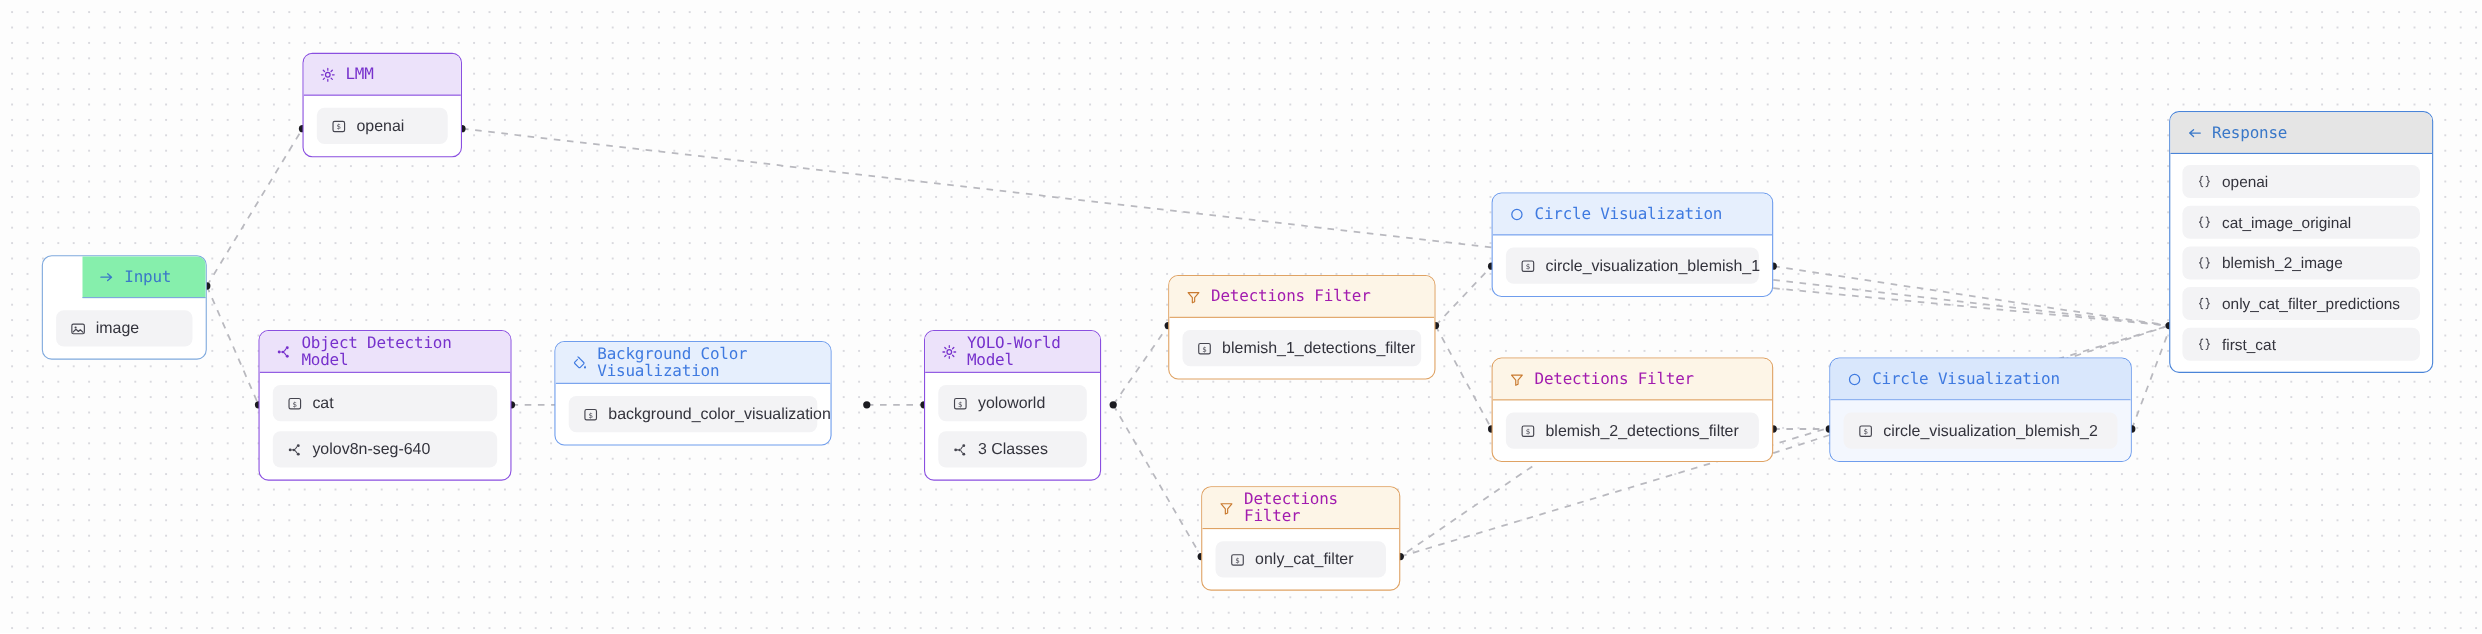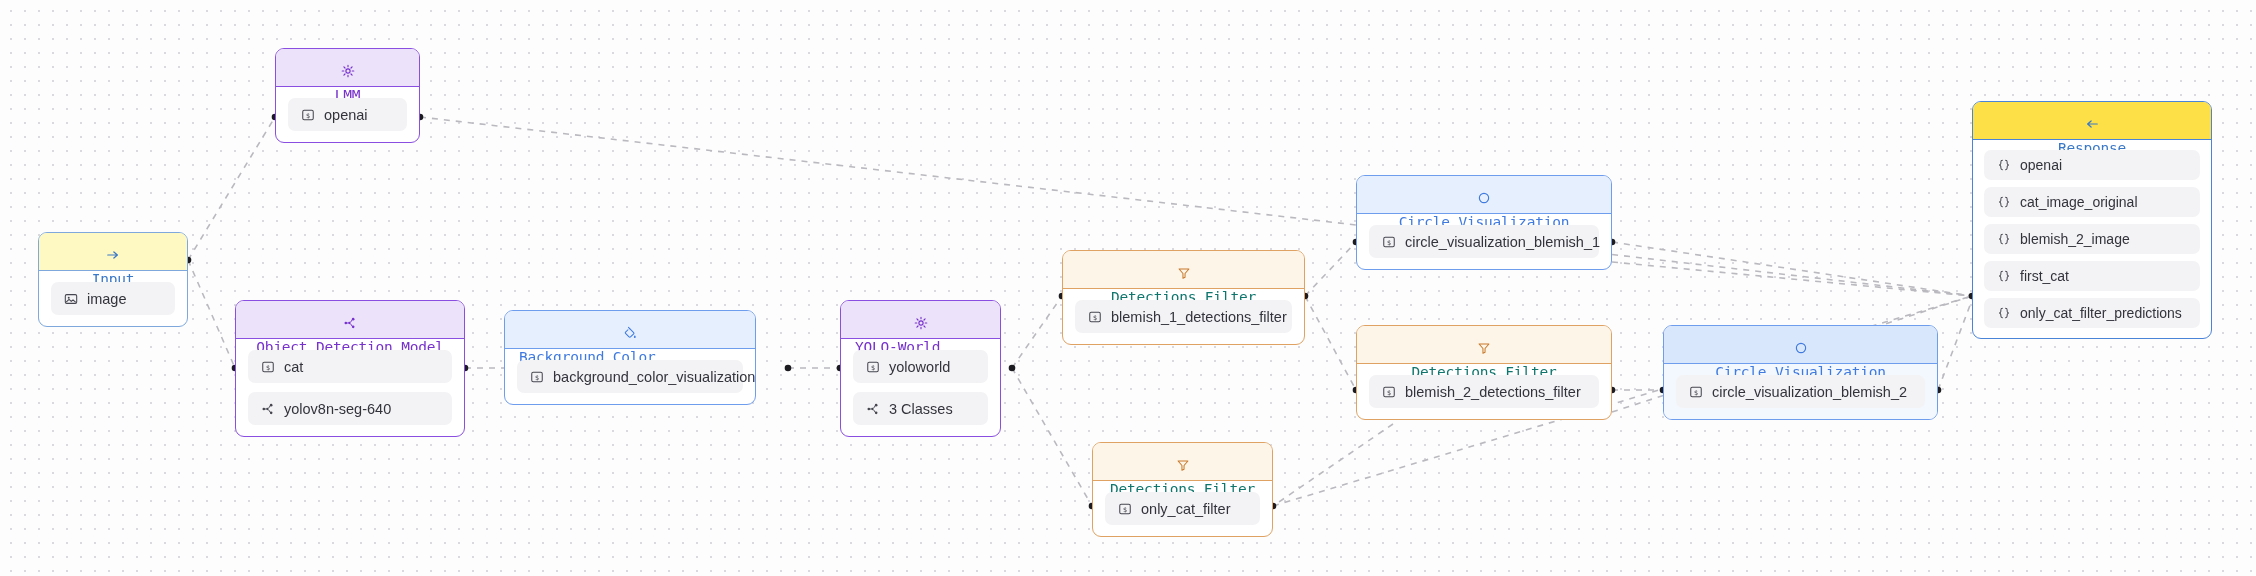--- a/index.html
+++ b/index.html
@@ -49,21 +49,20 @@
     display: flex;
     align-items: center;
     gap: 9px;
     padding: 14px 14px;
     height: 38px;
     font-family: "DejaVu Sans Mono", monospace;
     font-size: 14.5px;
     letter-spacing: -0.2px;
     border-bottom: 1.4px solid;
     box-sizing: border-box;
-    flex-direction: column;
   }
   .node-header .hdr-icon {
     display: inline-flex;
     align-items: center;
     justify-content: center;
     width: 15px; height: 15px;
     flex: 0 0 15px;
   }
   .node-body {
     padding: 11px 12px;
@@ -102,29 +101,29 @@
   .blue              { border-color: #6f9ded; }
   .blue .node-header { background: #e6effd; color: #3f7ae0; border-bottom-color: #6f9ded; }
   .blue .node-header .hdr-icon { color: #3f7ae0; }
 
   .blue-sel                { border-color: #6f9ded; }
   .blue-sel .node-header   { background: #d9e7fc; color: #3f7ae0; border-bottom-color: #6f9ded; }
   .blue-sel .node-header .hdr-icon { color: #3f7ae0; }
   .blue-sel .node-body     { background: #f3f7fe; }
 
   .orange            { border-color: #dfa263; }
-  .orange .node-header{ background: #fdf5e7; color: #0f766e; border-bottom-color: #dfa263; }
+  .orange .node-header{ background: #fdf5e7; color: #a21caf; border-bottom-color: #dfa263; }
   .orange .node-header .hdr-icon { color: #c97a2f; }
 
   .io                { border-color: #7fa9dd; }
-  .io .node-header   { background: #fef9c3; color: #3a78c8; border-bottom-color: #7fa9dd; }
+  .io .node-header   { background: #86efac; color: #3a78c8; border-bottom-color: #7fa9dd; margin-left: 36px; }
   .io .node-header .hdr-icon { color: #3a78c8; }
 
   .resp              { border-color: #4a84d8; }
-  .resp .node-header { background: #fde047; color: #3a78c8; border-bottom-color: #4a84d8; }
+  .resp .node-header { background: #e5e5e5; color: #3a78c8; border-bottom-color: #4a84d8; }
   .resp .node-header .hdr-icon { color: #3a78c8; }
   .resp .node-body   { gap: 7px; padding: 10px 11px; }
   .resp .row         { height: 30px; font-size: 14px; }
 </style>
 </head>
 <body>
 
 <div id="canvas">
 
   <svg id="edges" viewBox="0 0 2256 576">
@@ -485,26 +484,26 @@
             </svg>
         </span>
         <span>blemish_2_image</span>
       </div>
       <div class="row">
         <span class="row-icon">
           <svg viewBox="0 0 16 16" width="14" height="14">
               <path d="M6.2 2.6c-1.5 0-1.8.7-1.8 1.9v1.4c0 1.1-.5 1.6-1.3 1.9v.4c.8.3 1.3.8 1.3 1.9v1.4c0 1.2.3 1.9 1.8 1.9M9.8 2.6c1.5 0 1.8.7 1.8 1.9v1.4c0 1.1.5 1.6 1.3 1.9v.4c-.8.3-1.3.8-1.3 1.9v1.4c0 1.2-.3 1.9-1.8 1.9" fill="none" stroke="currentColor" stroke-width="1.15" stroke-linecap="round"></path>
             </svg>
         </span>
+        <span>only_cat_filter_predictions</span>
+      </div>
+      <div class="row">
+        <span class="row-icon">
+          <svg viewBox="0 0 16 16" width="14" height="14">
+              <path d="M6.2 2.6c-1.5 0-1.8.7-1.8 1.9v1.4c0 1.1-.5 1.6-1.3 1.9v.4c.8.3 1.3.8 1.3 1.9v1.4c0 1.2.3 1.9 1.8 1.9M9.8 2.6c1.5 0 1.8.7 1.8 1.9v1.4c0 1.1.5 1.6 1.3 1.9v.4c-.8.3-1.3.8-1.3 1.9v1.4c0 1.2-.3 1.9-1.8 1.9" fill="none" stroke="currentColor" stroke-width="1.15" stroke-linecap="round"></path>
+            </svg>
+        </span>
         <span>first_cat</span>
       </div>
-      <div class="row">
-        <span class="row-icon">
-          <svg viewBox="0 0 16 16" width="14" height="14">
-              <path d="M6.2 2.6c-1.5 0-1.8.7-1.8 1.9v1.4c0 1.1-.5 1.6-1.3 1.9v.4c.8.3 1.3.8 1.3 1.9v1.4c0 1.2.3 1.9 1.8 1.9M9.8 2.6c1.5 0 1.8.7 1.8 1.9v1.4c0 1.1.5 1.6 1.3 1.9v.4c-.8.3-1.3.8-1.3 1.9v1.4c0 1.2-.3 1.9-1.8 1.9" fill="none" stroke="currentColor" stroke-width="1.15" stroke-linecap="round"></path>
-            </svg>
-        </span>
-        <span>only_cat_filter_predictions</span>
-      </div>
     </div>
   </div>
 
 </div>
 
 </body></html>

